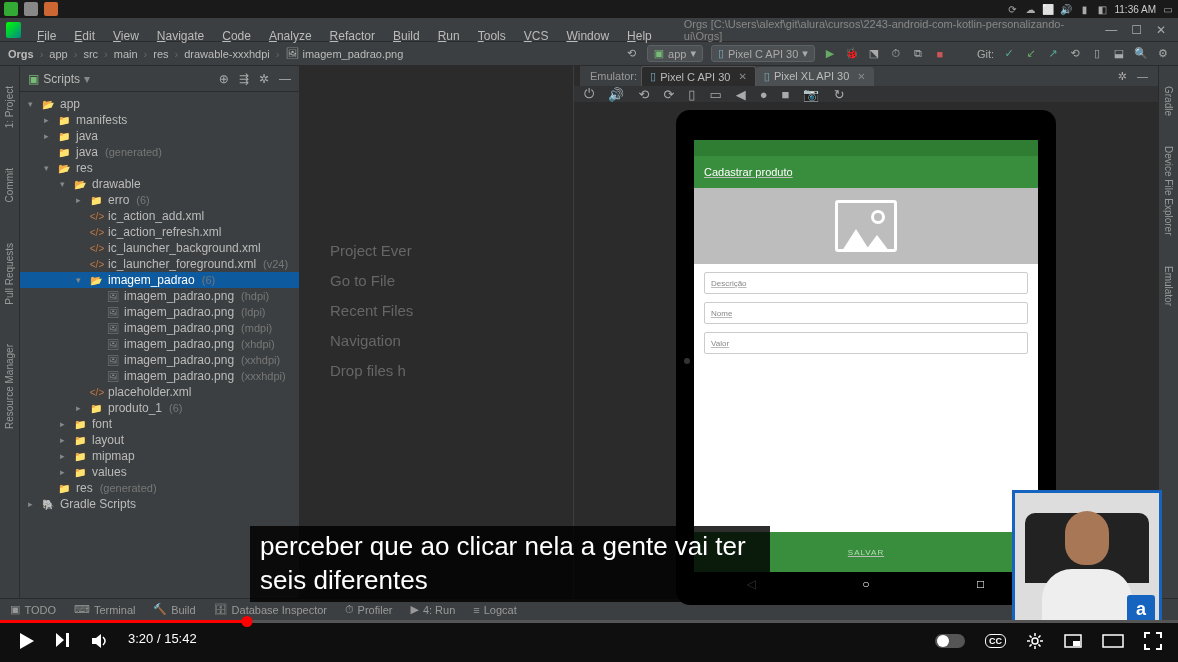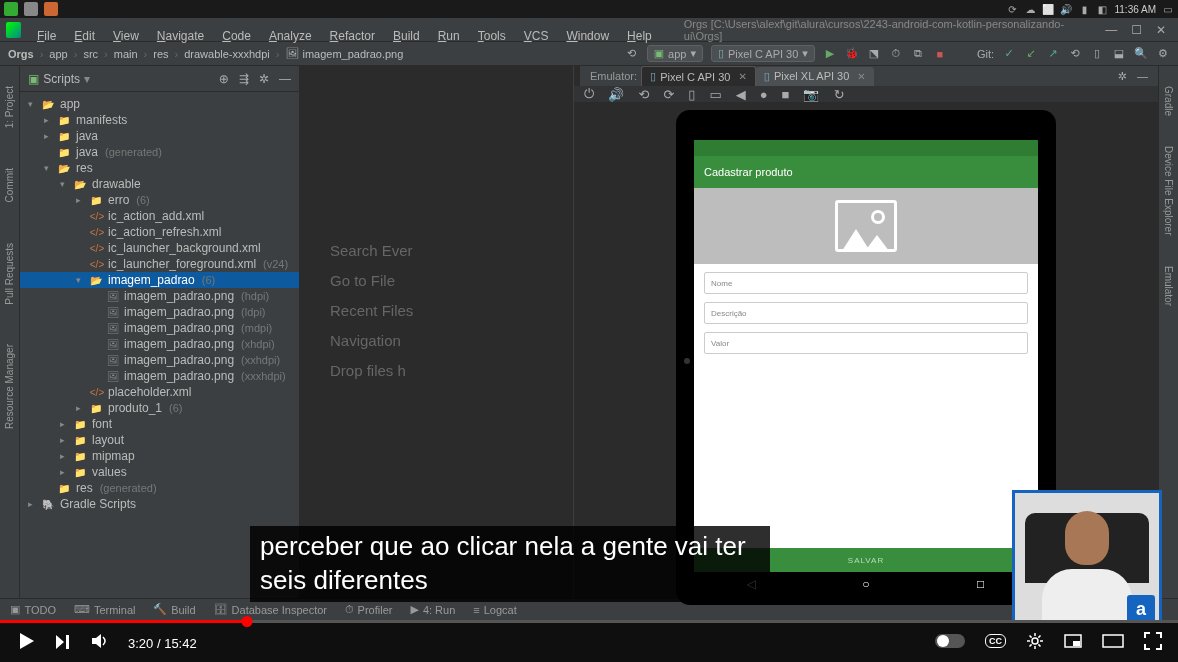--- a/index.html
+++ b/index.html
@@ -68,35 +68,35 @@
   .emulator-area { width: 585px; background:#2b2b2b; display:flex; flex-direction:column; border-left:1px solid #3c3f41;}
   .emu-tabs { height:26px; display:flex; align-items:center; padding:0 10px; gap:0; background:#3c3f41; font-size:11px;margin-left:6px;}
   .emu-tabs .lbl{color:#999; margin-right:4px;}
   .emu-tab{ display:flex; align-items:center; gap:4px; padding:3px 8px; background:#4c5052; border-radius:3px 3px 0 0; position:relative;}
   .emu-tab.active{ background:#2b2b2b; border:1px solid #555; border-bottom:none;}
   .emu-tab .close{ color:#888; font-size:10px; margin-left:4px;}
   .emu-tabs .right-ic{margin-left:auto; display:flex; gap:10px; color:#aaa;}
   
   .emu-ctrl { height:24px; display:flex; align-items:center; padding:0 10px; gap:14px; background:#313335; color:#aaa; font-size:13px;}
   
-  .device-frame { flex:1; display:flex; justify-content:center; padding-top:8px; position:relative;}
+  .device-frame { flex:1; display:flex; justify-content:center; padding-top:8px; position:relative;text-decoration:underline;}
   .tablet { width: 380px; height: 495px; background:#000; border-radius:14px; padding:30px 18px 32px; position:relative;}
   .tablet .cam{ position:absolute; left:8px; top:50%; width:6px; height:6px; background:#333; border-radius:50%;}
   .tablet .screen { width:100%; height:432px; background:#fff; display:flex; flex-direction:column; position:relative;}
   .android-status{ height:16px; background:#2e7d32; }
   .app-bar { height:32px; background:#388e3c; color:#fff; display:flex; align-items:center; padding:0 10px; font-size:11px;}
   .img-zone { height:76px; background:#bdbdbd; display:flex; align-items:center; justify-content:center;}
   .img-placeholder { width:62px; height:52px; border:3px solid #fff; border-radius:3px; position:relative; overflow:hidden;}
   .img-placeholder::before{content:""; position:absolute; right:9px; top:7px; width:8px; height:8px; border:3px solid #fff; border-radius:50%;}
   .img-placeholder .mtn{position:absolute; bottom:-2px; left:0; right:0; height:30px;}
   .img-placeholder .mtn::before{content:""; position:absolute; bottom:0; left:4px; width:0; height:0; border-left:14px solid transparent; border-right:14px solid transparent; border-bottom:22px solid #fff;}
   .img-placeholder .mtn::after{content:""; position:absolute; bottom:0; right:5px; width:0; height:0; border-left:12px solid transparent; border-right:12px solid transparent; border-bottom:16px solid #fff;}
   .form-area{ flex:1; background:#fff; padding:8px 10px; display:flex; flex-direction:column; gap:8px;}
   .form-field{ height:22px; border:1px solid #ccc; border-radius:2px; padding:0 6px; font-size:8px; color:#888; display:flex; align-items:center;}
-  .save-bar{ height:24px; background:#388e3c; color:#b8dcb9; display:flex; align-items:center; justify-content:center; font-size:8px; letter-spacing:1px;}
+  .save-bar{ height:40px; background:#388e3c; color:#b8dcb9; display:flex; align-items:center; justify-content:center; font-size:8px; letter-spacing:1px;}
   .android-nav{ height:22px; background:#000; display:flex; align-items:center; justify-content:space-around; color:#fff; position:absolute; bottom:10px; left:18px; right:18px;}
   .nav-ic{width:12px; height:12px; display:flex;align-items:center;justify-content:center;}
   
   
   .bottom-tools{ height:22px; background:#3c3f41; display:flex; align-items:center; gap:18px; padding:0 10px; font-size:11px; color:#999; border-top:1px solid #2b2b2b;}
   .bottom-tools .item{display:flex; align-items:center; gap:4px; cursor:default;}
   
   
   .subtitle{ position:absolute; left:250px; bottom:60px; background:rgba(0,0,0,0.82); color:#fff; font-size:26px; line-height:1.3; padding:4px 10px; max-width:520px;}
   
@@ -106,21 +106,21 @@
   .webcam .chair{position:absolute; left:10px; right:10px; top:20px; height:70px; background:#222; border-radius:10px 10px 0 0;}
   .webcam .head{position:absolute; left:50%; top:18px; transform:translateX(-50%); width:44px; height:54px; background:#a87755; border-radius:22px 22px 20px 20px;}
   .webcam .shirt{position:absolute; left:50%; bottom:0; transform:translateX(-50%); width:90px; height:58px; background:#eee; border-radius:30px 30px 0 0;}
   .webcam .logo-a{ position:absolute; right:4px; bottom:4px; width:28px; height:28px; background:#1565c0; color:#fff; display:flex; align-items:center; justify-content:center; font-weight:bold; font-size:18px; border-radius:3px;}
   
   
   .video-bar{ position:absolute; left:0; right:0; bottom:0; height:42px; background:#0f0f0f; display:flex; align-items:center; padding:0 16px; gap:18px; color:#fff; font-size:13px;}
   .video-progress{ position:absolute; left:0; right:0; top:0; height:3px; background:#555;}
   .video-progress .fill{position:absolute; left:0; top:0; height:100%; width:21%; background:#f00;}
   .video-progress .dot{position:absolute; top:-4px; left:21%; width:11px; height:11px; background:#f00; border-radius:50%; transform:translateX(-50%);}  
-  .video-bar .vc-left{display:flex; align-items:flex-end; gap:18px;}
+  .video-bar .vc-left{display:flex; align-items:flex-start; gap:18px;}
   .video-bar .vc-right{margin-left:auto; display:flex; align-items:center; gap:20px;}
   .vbtn{font-size:16px; cursor:default; display:flex; align-items:center; justify-content:center;}
   .cc-box{ border:1.5px solid #fff; font-size:9px; font-weight:bold; padding:1px 3px; border-radius:6px;}
   .toggle-pill{ width:30px; height:14px; background:#555; border-radius:8px; position:relative;}
   .toggle-pill::after{content:""; position:absolute; left:2px; top:1px; width:12px; height:12px; background:#fff; border-radius:50%;}
   
   svg{display:block;}
 </style>
 </head>
 <body>
@@ -382,21 +382,21 @@
         <div class="tree-row" style="padding-left: 8px;">
           <span class="arrow">▸</span>
           <span class="ic gradle">🐘</span>
           <span>Gradle Scripts</span>
         </div>
       </div>
   </div>
 
   <div class="center">
     <div class="welcome-hints">
-      <div>Search Ever</div>
+      <div>Project Ever</div>
       <div>Go to File</div>
       <div>Recent Files</div>
       <div>Navigation</div>
       <div>Drop files h</div>
     </div>
   </div>
 
   <div class="emulator-area">
     <div class="emu-tabs">
       <span class="lbl">Emulator:</span>
@@ -435,22 +435,22 @@
           <div class="android-status"></div>
           <div class="app-bar">
               <span>Cadastrar produto</span>
             </div>
           <div class="img-zone">
             <div class="img-placeholder">
                 <div class="mtn"></div>
               </div>
           </div>
           <div class="form-area">
+            <div class="form-field">Descrição</div>
             <div class="form-field">Nome</div>
-            <div class="form-field">Descrição</div>
             <div class="form-field">Valor</div>
           </div>
           <div class="save-bar">SALVAR</div>
         </div>
         <div class="android-nav">
           <span class="nav-ic">◁</span>
           <span class="nav-ic">○</span>
           <span class="nav-ic">□</span>
         </div>
       </div>

